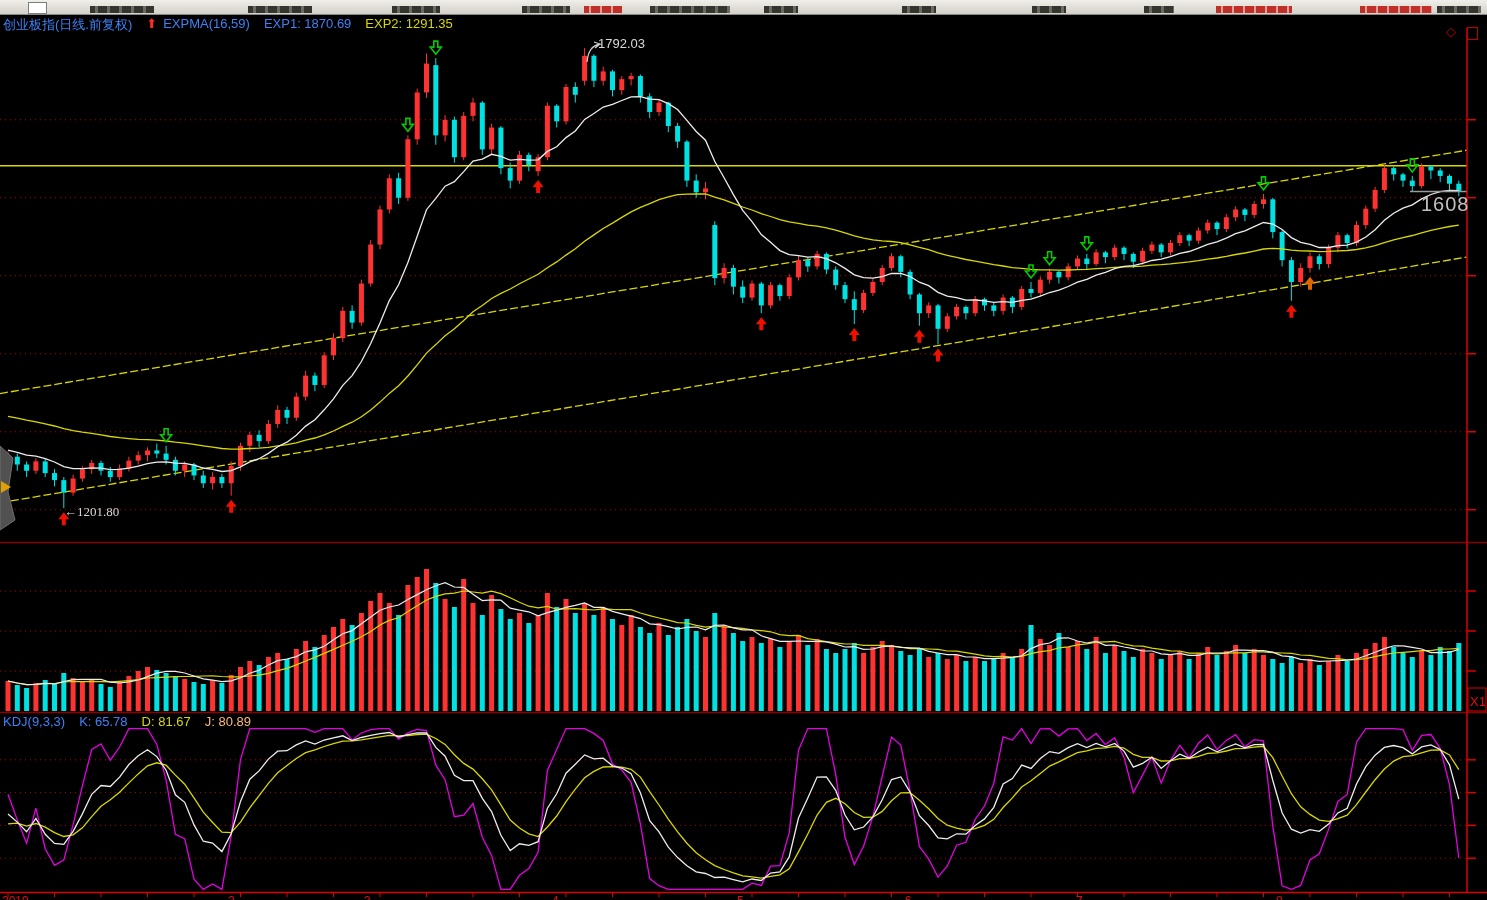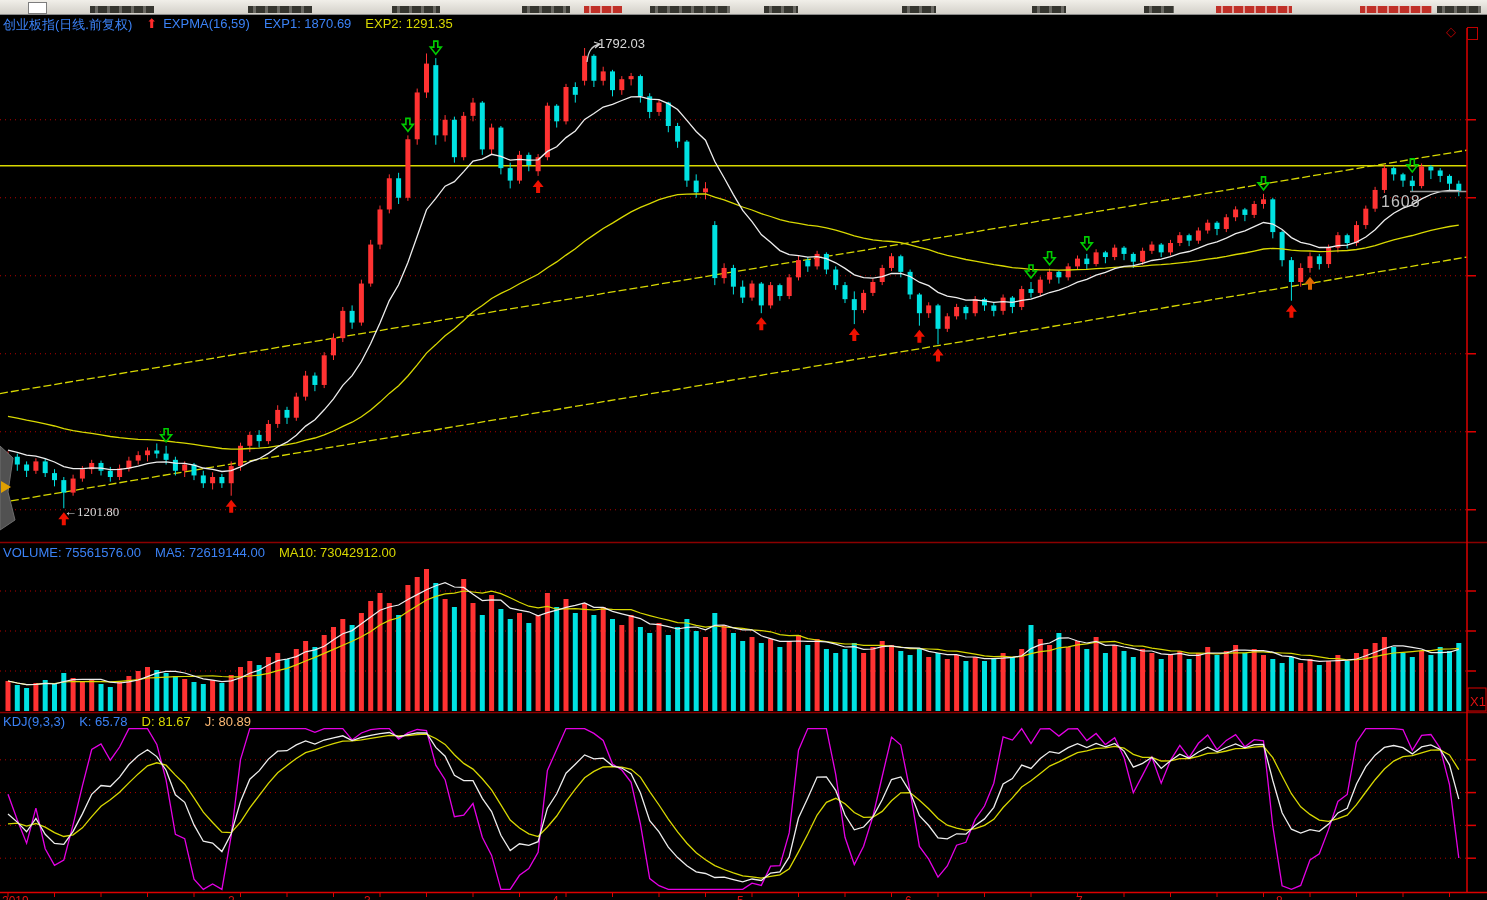--- a/index.html
+++ b/index.html
@@ -17,21 +17,21 @@
   #main-header{left:3px;top:16px;}
   #vol-header{left:3px;top:545px;}
   #kdj-header{left:3px;top:714px;}
   .w{color:#3b82f6;} .y{color:#d8d800;} .m{color:#fdba74;} .r{color:#ff2a2a;}
   .hdr span{display:inline-block;}
   #chart{position:absolute;left:0;top:0;z-index:1;}
   
   .anno{position:absolute;z-index:6;pointer-events:none;white-space:nowrap;}
   #peak-label{left:598px;top:36px;color:#d8d8d8;font-size:13px;}
   #low-label{left:64px;top:504px;color:#d8d8d8;font-size:13px;font-family:Liberation Serif, serif;}
-  #last-price-label{left:1381px;top:193px;color:#c0c0c0;font-size:16px;letter-spacing:1px;}
+  #last-price-label{left:1421px;top:193px;color:#c0c0c0;font-size:20px;letter-spacing:1px;}
   #vol-unit-label{left:1470px;top:694px;color:#e01010;font-size:13px;}
   #diamond-icon{left:1446px;top:24px;color:#c00000;font-size:13px;}
   #maximize-icon{left:1467px;top:27px;width:9px;height:11px;border:1px solid #c00000;}
   #months{position:absolute;left:0;top:0;z-index:6;}
   .mlabel{position:absolute;top:894px;color:#e01010;font-size:12px;}
 </style>
 </head>
 <body>
 
 <div id="app">
@@ -646,25 +646,20 @@
     </svg>
 
   <div id="main-header" class="hdr">
     <span class="w">创业板指(日线.前复权)</span>
     <span class="r" style="margin-right:-8px;">⬆</span>
     <span class="w">EXPMA(16,59)</span>
     <span class="w">EXP1: 1870.69</span>
     <span class="y">EXP2: 1291.35</span>
   </div>
 
-  <div id="vol-header" class="hdr">
-    <span class="w">VOLUME: 75561576.00</span>
-    <span class="w">MA5: 72619144.00</span>
-    <span class="y">MA10: 73042912.00</span>
-  </div>
 
   <div id="kdj-header" class="hdr">
     <span class="w">KDJ(9,3,3)</span>
     <span class="w">K: 65.78</span>
     <span class="y">D: 81.67</span>
     <span class="m">J: 80.89</span>
   </div>
 
   <div id="peak-label" class="anno">1792.03</div>
   <div id="low-label" class="anno">←1201.80</div>

